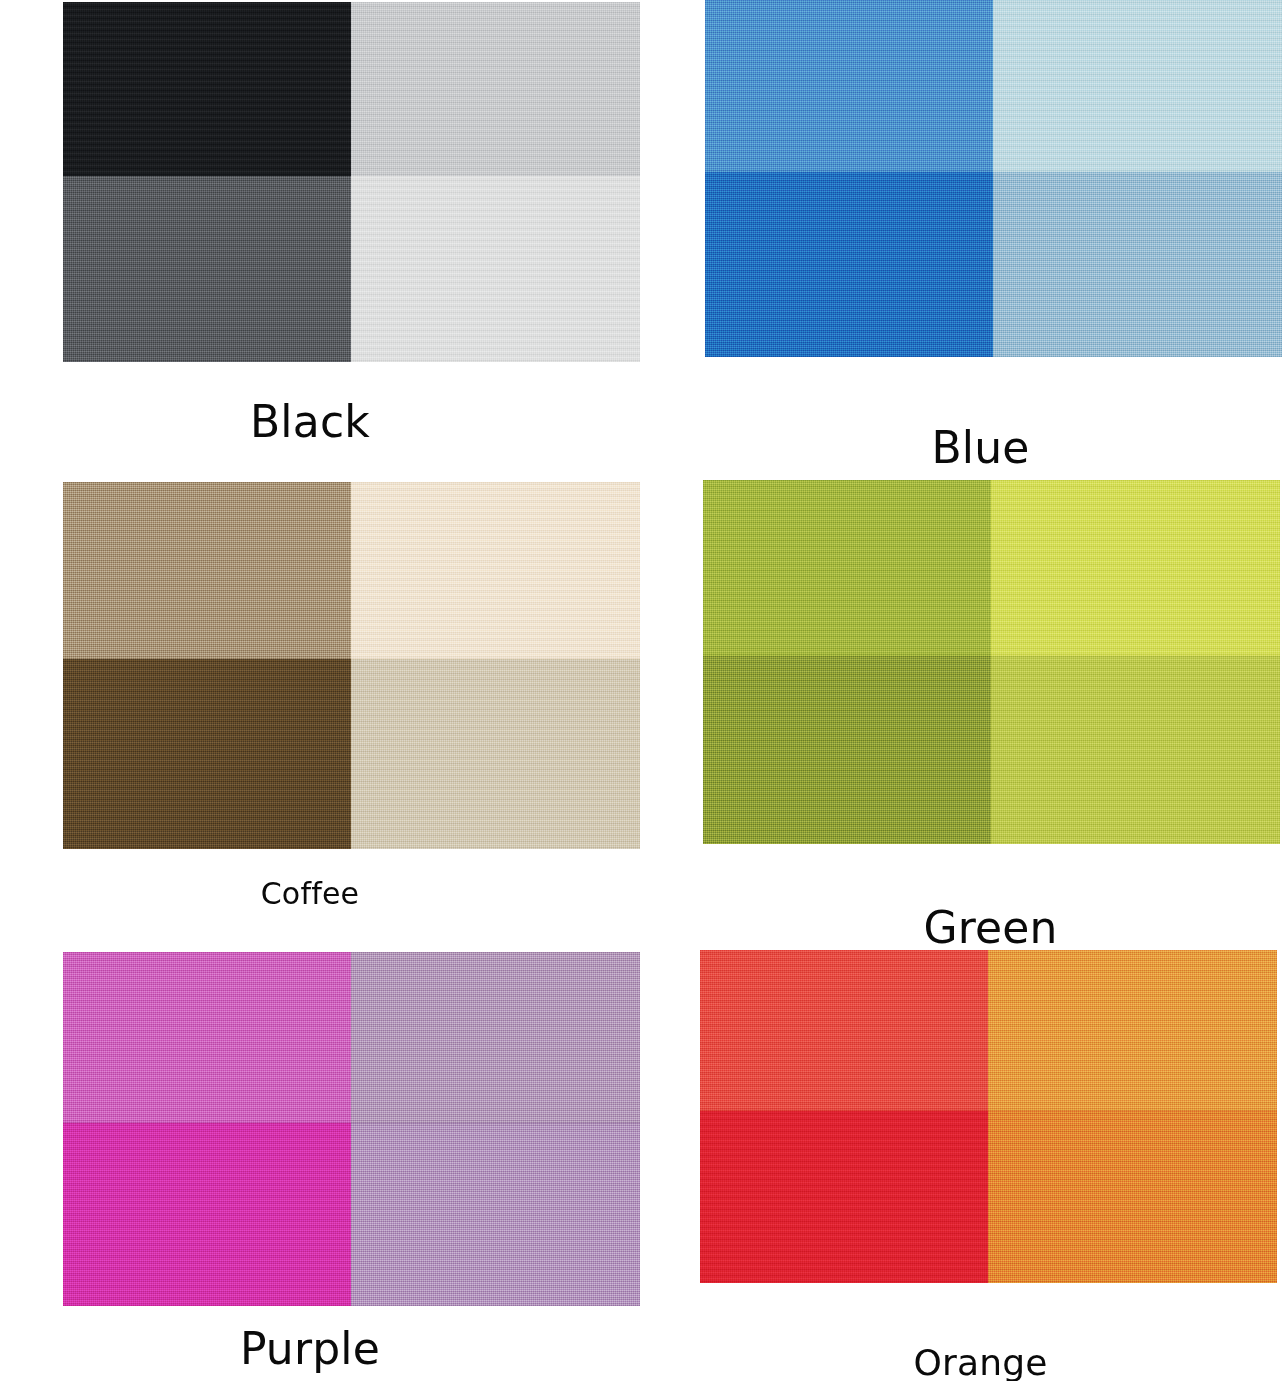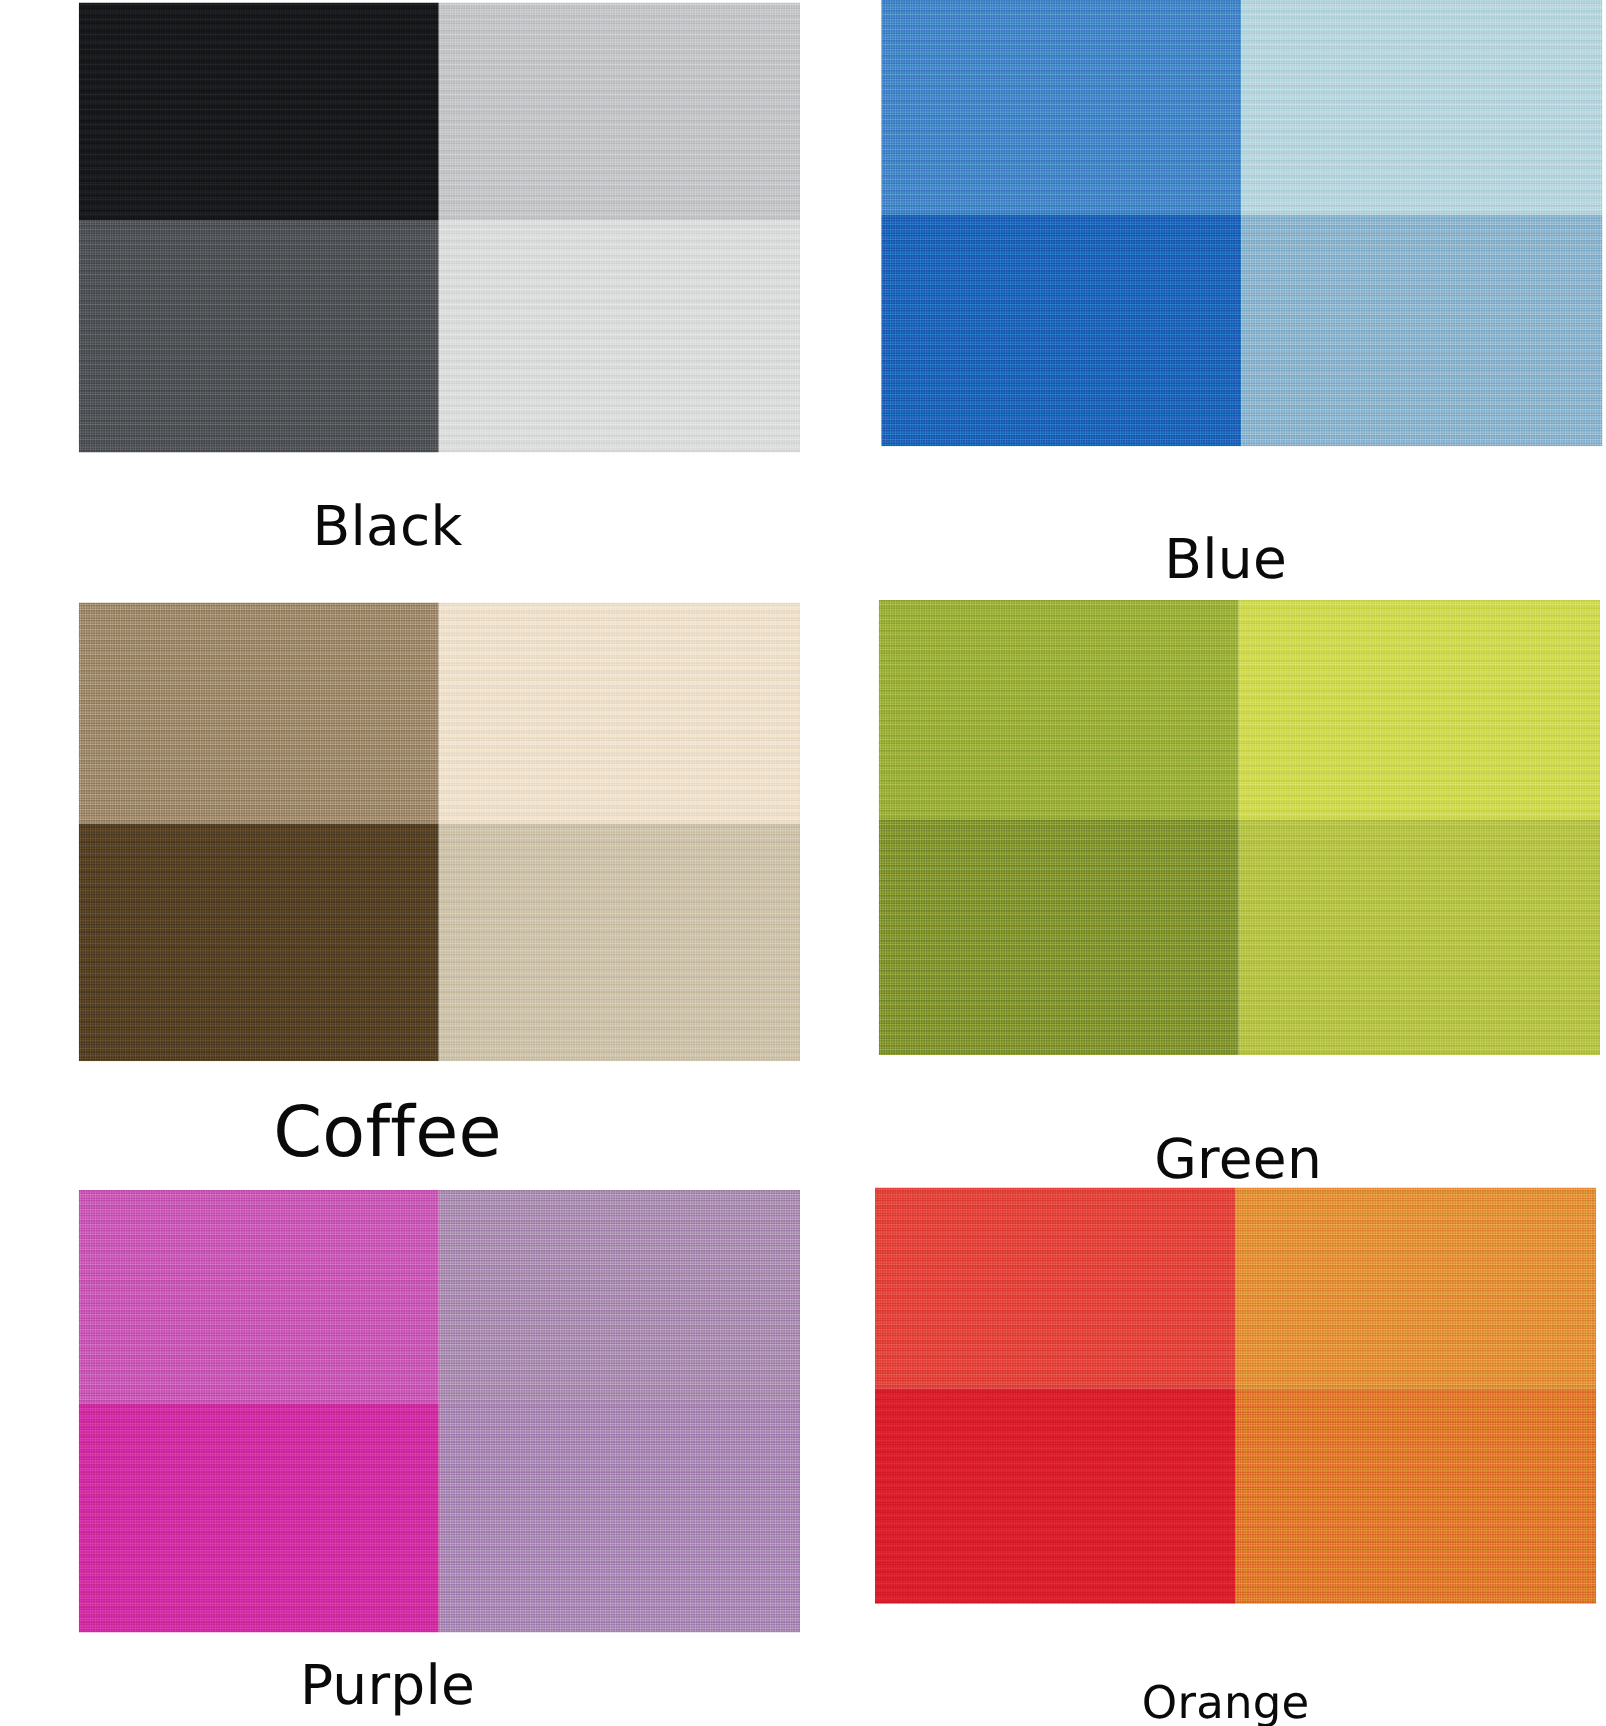--- a/index.html
+++ b/index.html
@@ -157,21 +157,21 @@
     <div class="mat-label" style="color: rgb(10, 10, 10); font-size: 44px;">Blue</div>
   </div>
 
   <div class="swatch-cell col1 cell-coffee">
     <div class="mat row2">
       <div class="quad" style="background-color: rgb(167, 146, 116);"></div>
       <div class="quad" style="background-color: rgb(243, 230, 210);"></div>
       <div class="quad" style="background-color: rgb(91, 69, 38);"></div>
       <div class="quad" style="background-color: rgb(211, 201, 178);"></div>
     </div>
-    <div class="mat-label" style="color: rgb(10, 10, 10); font-size: 56px;">Coffee</div>
+    <div class="mat-label" style="color: rgb(10, 10, 10); font-size: 30px;">Coffee</div>
   </div>
 
   <div class="swatch-cell col2 cell-green">
     <div class="mat row2">
       <div class="quad" style="background-color: rgb(162, 182, 60);"></div>
       <div class="quad" style="background-color: rgb(213, 222, 85);"></div>
       <div class="quad" style="background-color: rgb(138, 156, 51);"></div>
       <div class="quad" style="background-color: rgb(188, 201, 74);"></div>
     </div>
     <div class="mat-label" style="color: rgb(10, 10, 10); font-size: 44px;">Green</div>

